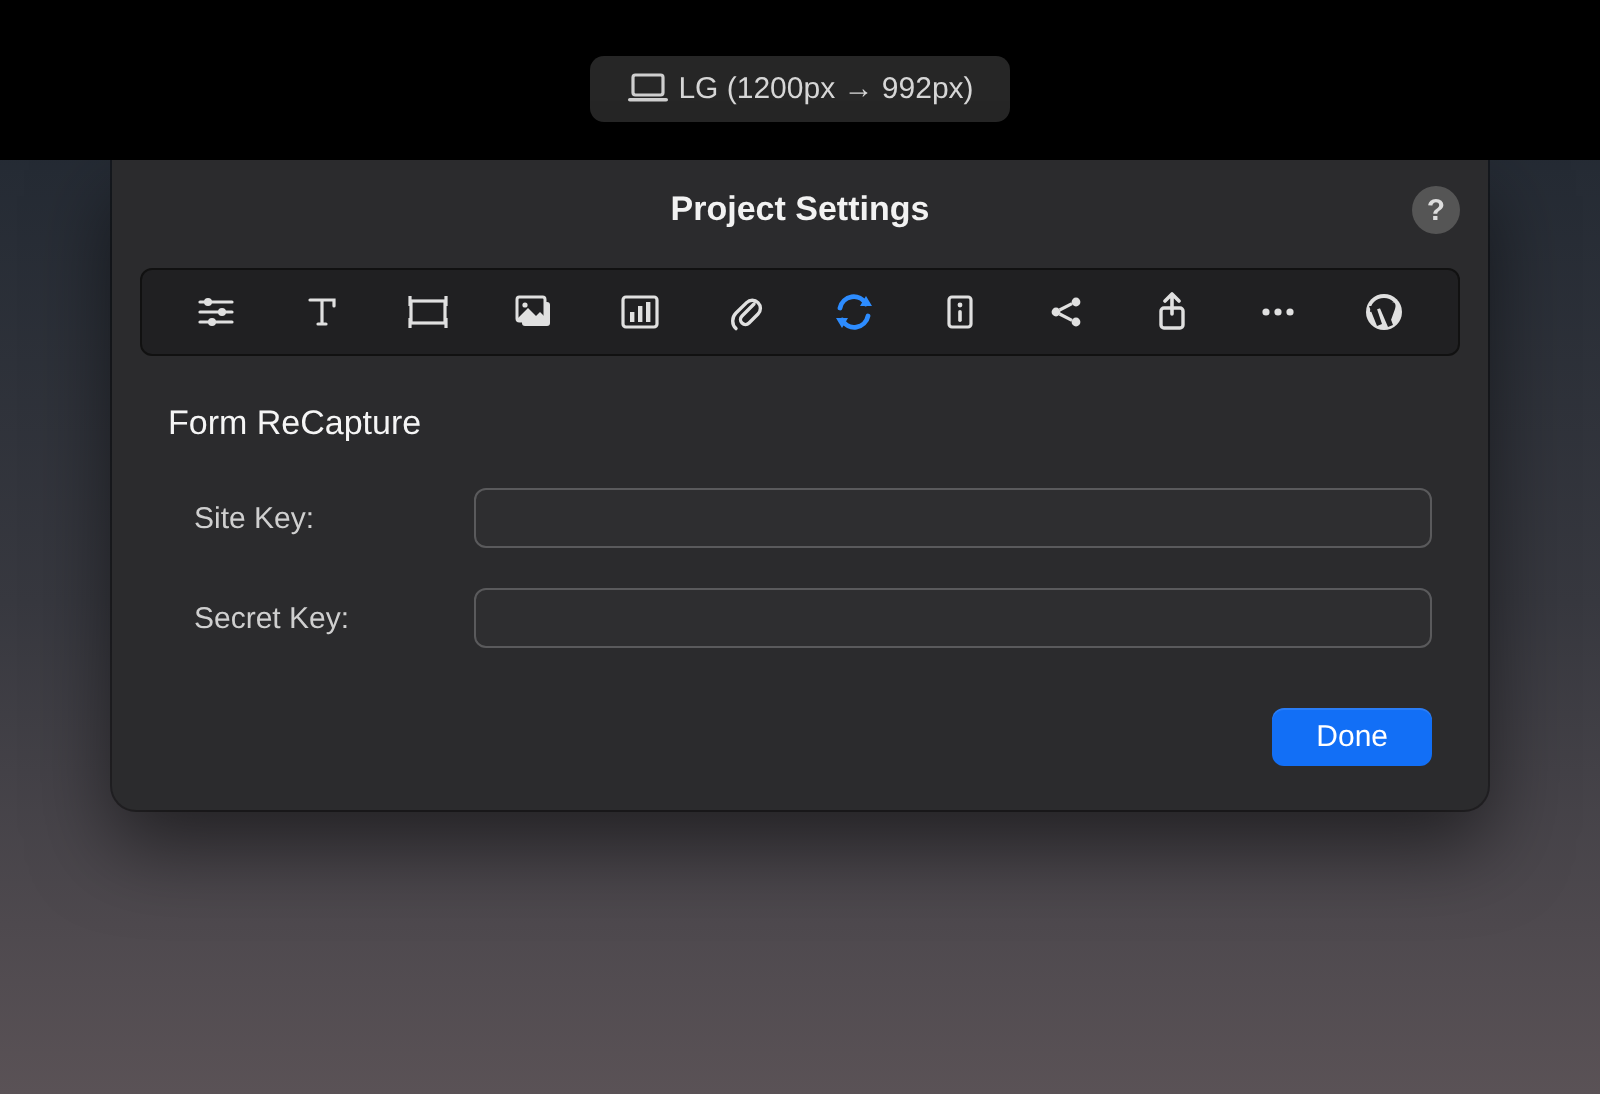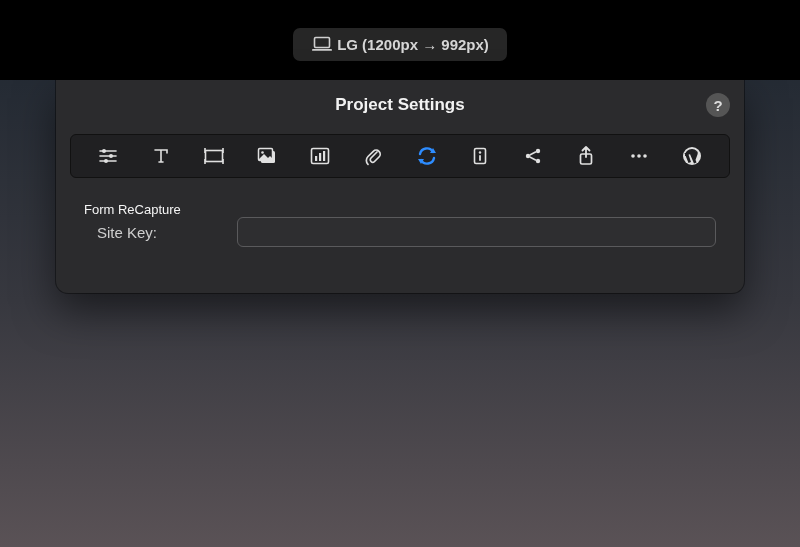--- a/index.html
+++ b/index.html
@@ -12,21 +12,21 @@
     background: #000;
     display: flex; align-items: center; justify-content: center;
     padding-top: 8px;
   }
   .breakpoint-pill {
     background: #262626;
     border-radius: 7px;
     padding: 8px 18px;
     display: flex; align-items: center; gap: 4px;
     color: #d6d6d6;
-    font-size: 15px; font-weight: 700;
+    font-size: 15px; font-weight: 400;
   }
   .breakpoint-pill .laptop-icon svg { display: block; }
 
   .sheet {
     position: absolute;
     top: 80px; left: 56px;
     width: 688px;
     background: #2b2b2d;
     border-radius: 0 0 12px 12px;
     box-shadow: 0 18px 40px rgba(0,0,0,0.5), 0 0 0 1px rgba(0,0,0,0.4);
@@ -65,21 +65,22 @@
     color: #e0e0e0; cursor: pointer;
     border-radius: 4px;
   }
   .tabbar .tab.active { color: #2d8cff; }
   .tabbar .tab svg { display: block; }
 
   .section {
     padding: 24px 28px 4px 28px;
   }
   .section-title {
-    font-size: 13px; font-weight: 500; color: #f5f5f5;
+    font-size: 17px; font-weight: 500; color: #f5f5f5;
+    margin-bottom: 22px;
   }
   .field-row {
     display: flex; align-items: center; margin-bottom: 20px;
   }
   .field-label {
     width: 140px; color: #cfcfcf; font-size: 15px; margin-left: 13px;
   }
   .field-input {
     flex: 1;
     height: 30px;
@@ -263,16 +264,23 @@
   </div>
 
   <div class="section">
     <div class="section-title">Form ReCapture</div>
 
     <div class="field-row">
       <div class="field-label">Site Key:</div>
       <input class="field-input" type="text" value="" style="">
     </div>
 
-  </div>
-
+    <div class="field-row">
+      <div class="field-label">Secret Key:</div>
+      <input class="field-input" type="text" value="" style="">
+    </div>
+  </div>
+
+  <div class="footer">
+    <button class="done-btn">Done</button>
+  </div>
 
 </div>
 
 </body></html>

